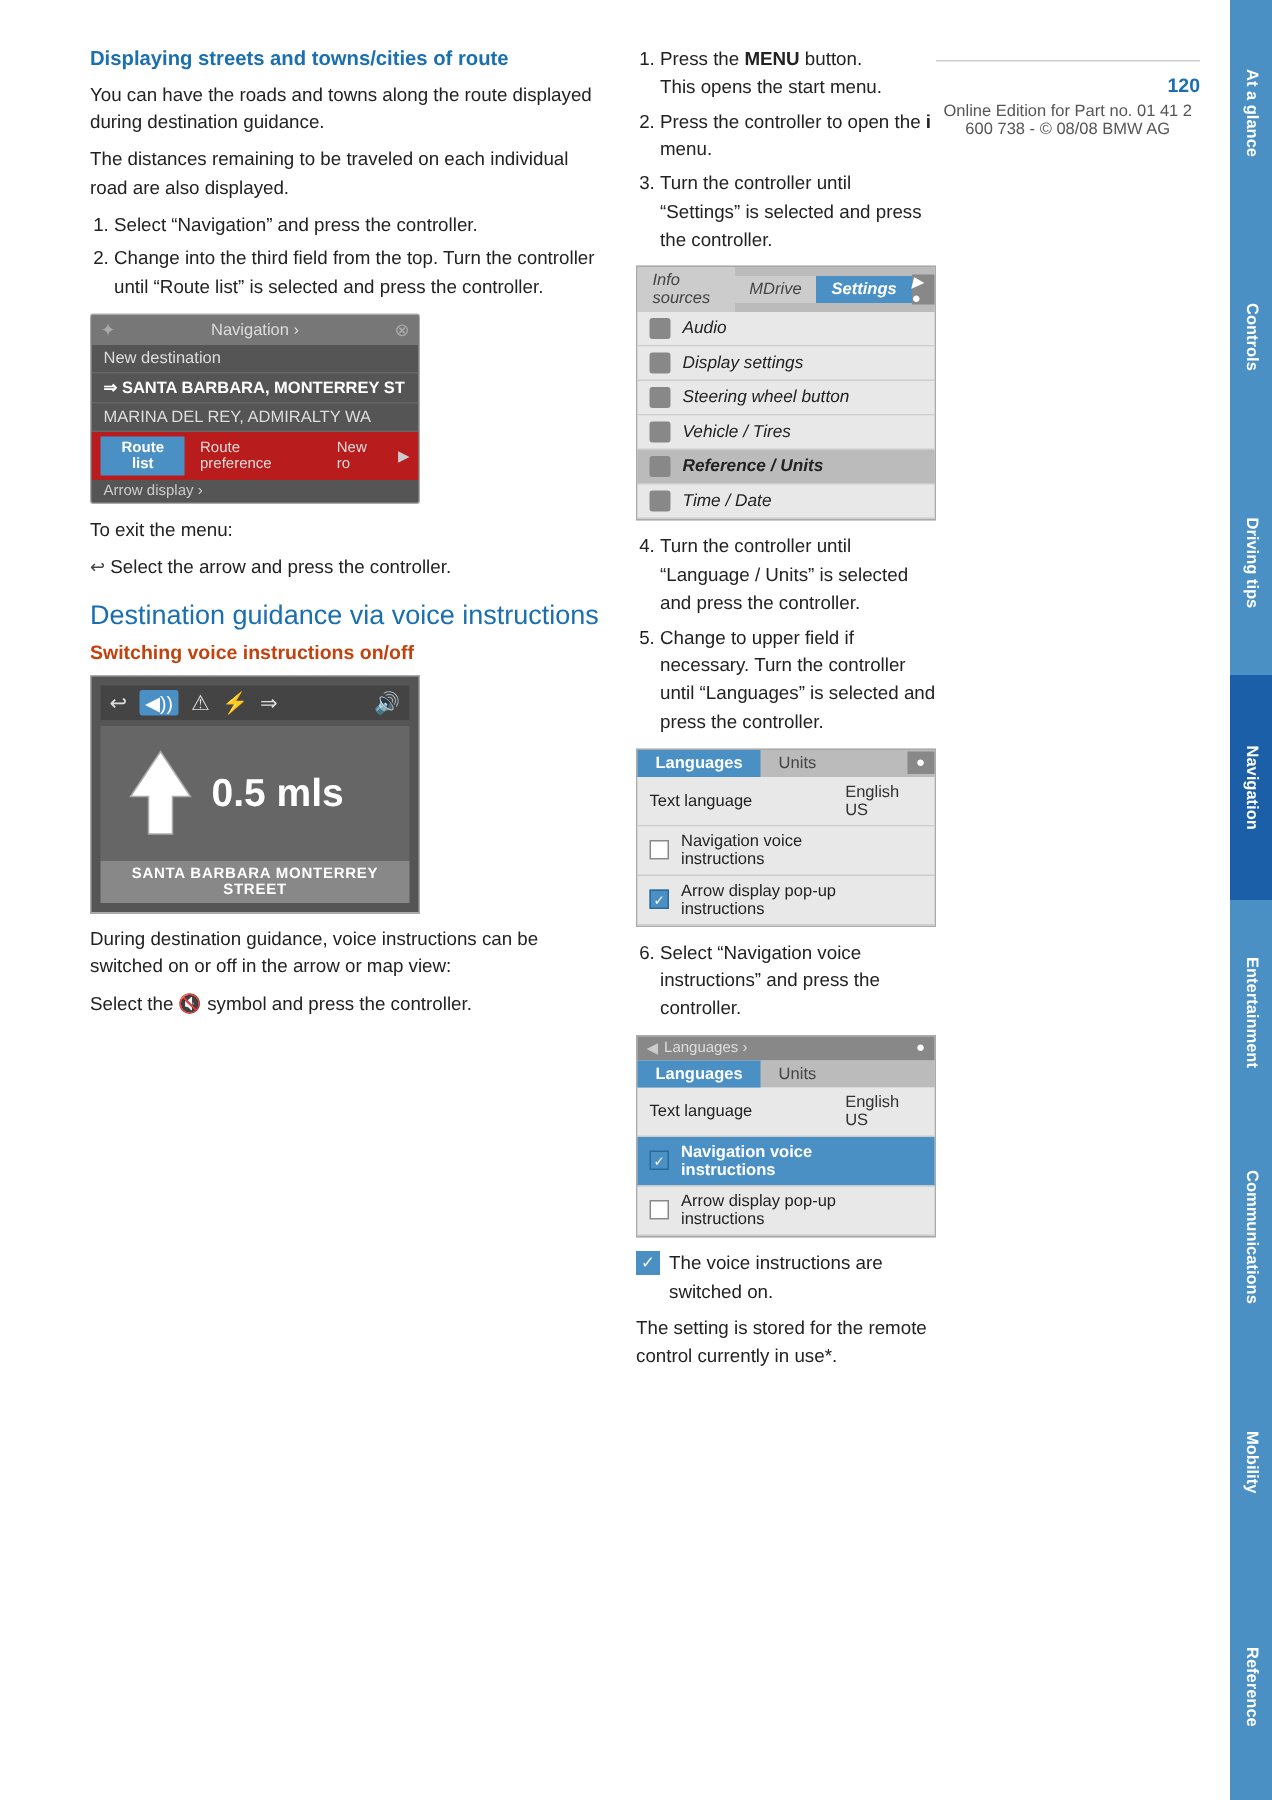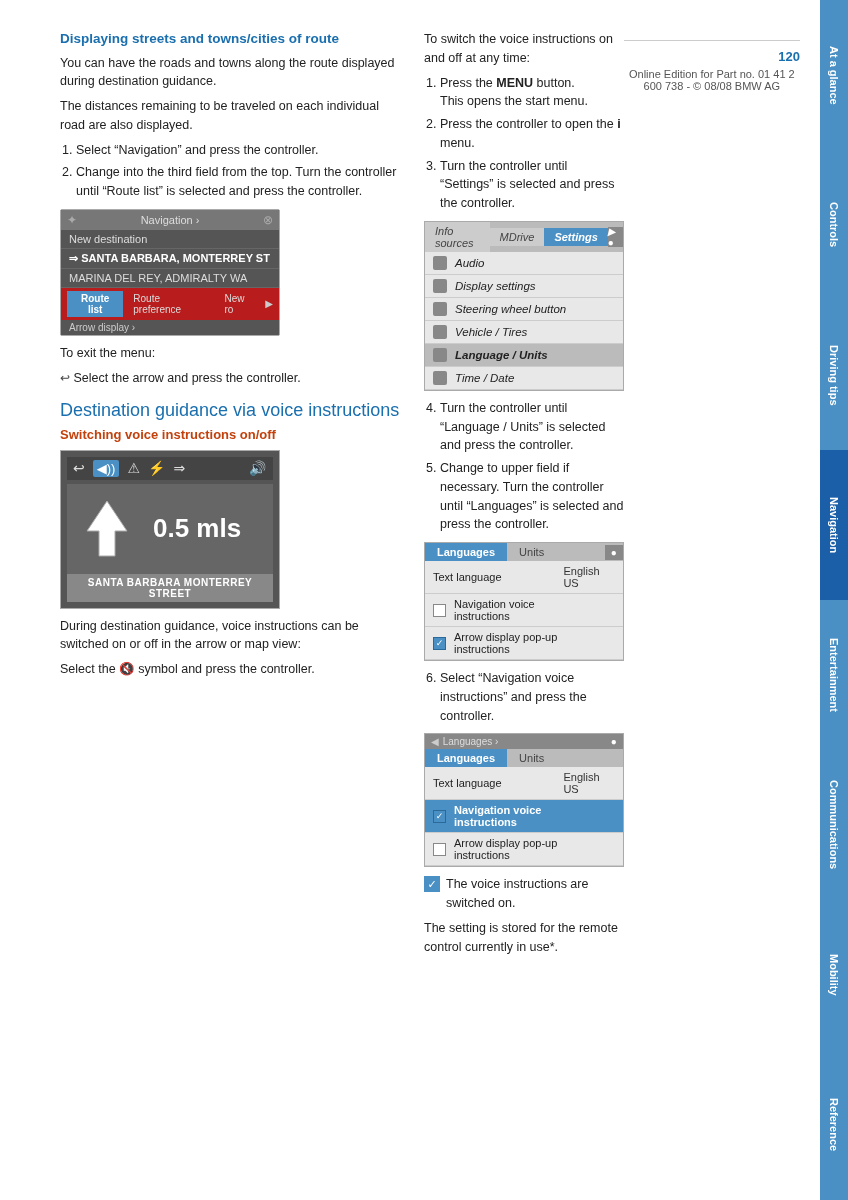--- a/index.html
+++ b/index.html
@@ -194,21 +194,21 @@
       border-radius: 2px;
       padding: 1px 4px;
       color: #fff;
       font-size: 13px;
     }
     .guidance-main {
       display: flex;
       align-items: center;
       background: #666;
       padding: 10px;
-      gap: 16px;
+      gap: 4px;
     }
     .guidance-arrow {
       width: 60px;
       height: 70px;
       display: flex;
       align-items: center;
       justify-content: center;
     }
     .guidance-distance {
       color: #fff;
@@ -458,21 +458,20 @@
           <div class="guidance-street">SANTA BARBARA MONTERREY STREET</div>
         </div>
 
         <p>During destination guidance, voice instructions can be switched on or off in the arrow or map view:</p>
         <p>Select the <span style="font-weight:bold;">🔇</span> symbol and press the controller.</p>
 
       </div>
 
       <div class="col-right">
 
-        <p>To switch the voice instructions on and off at any time:</p>
 
         <ol>
           <li>Press the <strong>MENU</strong> button.<br>This opens the start menu.</li>
           <li>Press the controller to open the <strong>i</strong> menu.</li>
           <li>Turn the controller until “Settings” is selected and press the controller.</li>
         </ol>
 
         <div class="settings-screen img-border">
           <div class="settings-tab-bar">
             <div class="settings-tab">Info sources</div>
@@ -491,21 +490,21 @@
           <div class="settings-item">
             <span class="icon-sq"></span>
             <span>Steering wheel button</span>
           </div>
           <div class="settings-item">
             <span class="icon-sq"></span>
             <span>Vehicle / Tires</span>
           </div>
           <div class="settings-item" style="background:#bbb;">
             <span class="icon-sq"></span>
-            <span><strong>Language / Units</strong></span>
+            <span><strong>Reference / Units</strong></span>
           </div>
           <div class="settings-item">
             <span class="icon-sq"></span>
             <span>Time / Date</span>
           </div>
         </div>
 
         <ol start="4">
           <li>Turn the controller until “Language / Units” is selected and press the controller.</li>
           <li>Change to upper field if necessary. Turn the controller until “Languages” is selected and press the controller.</li>

